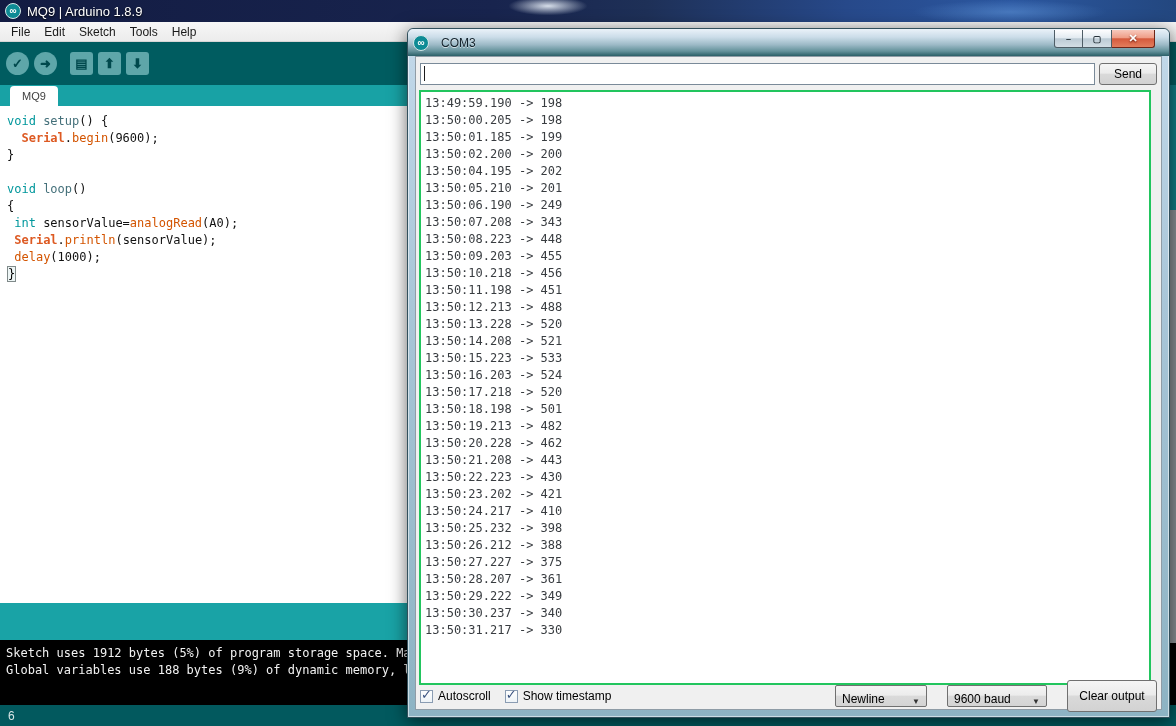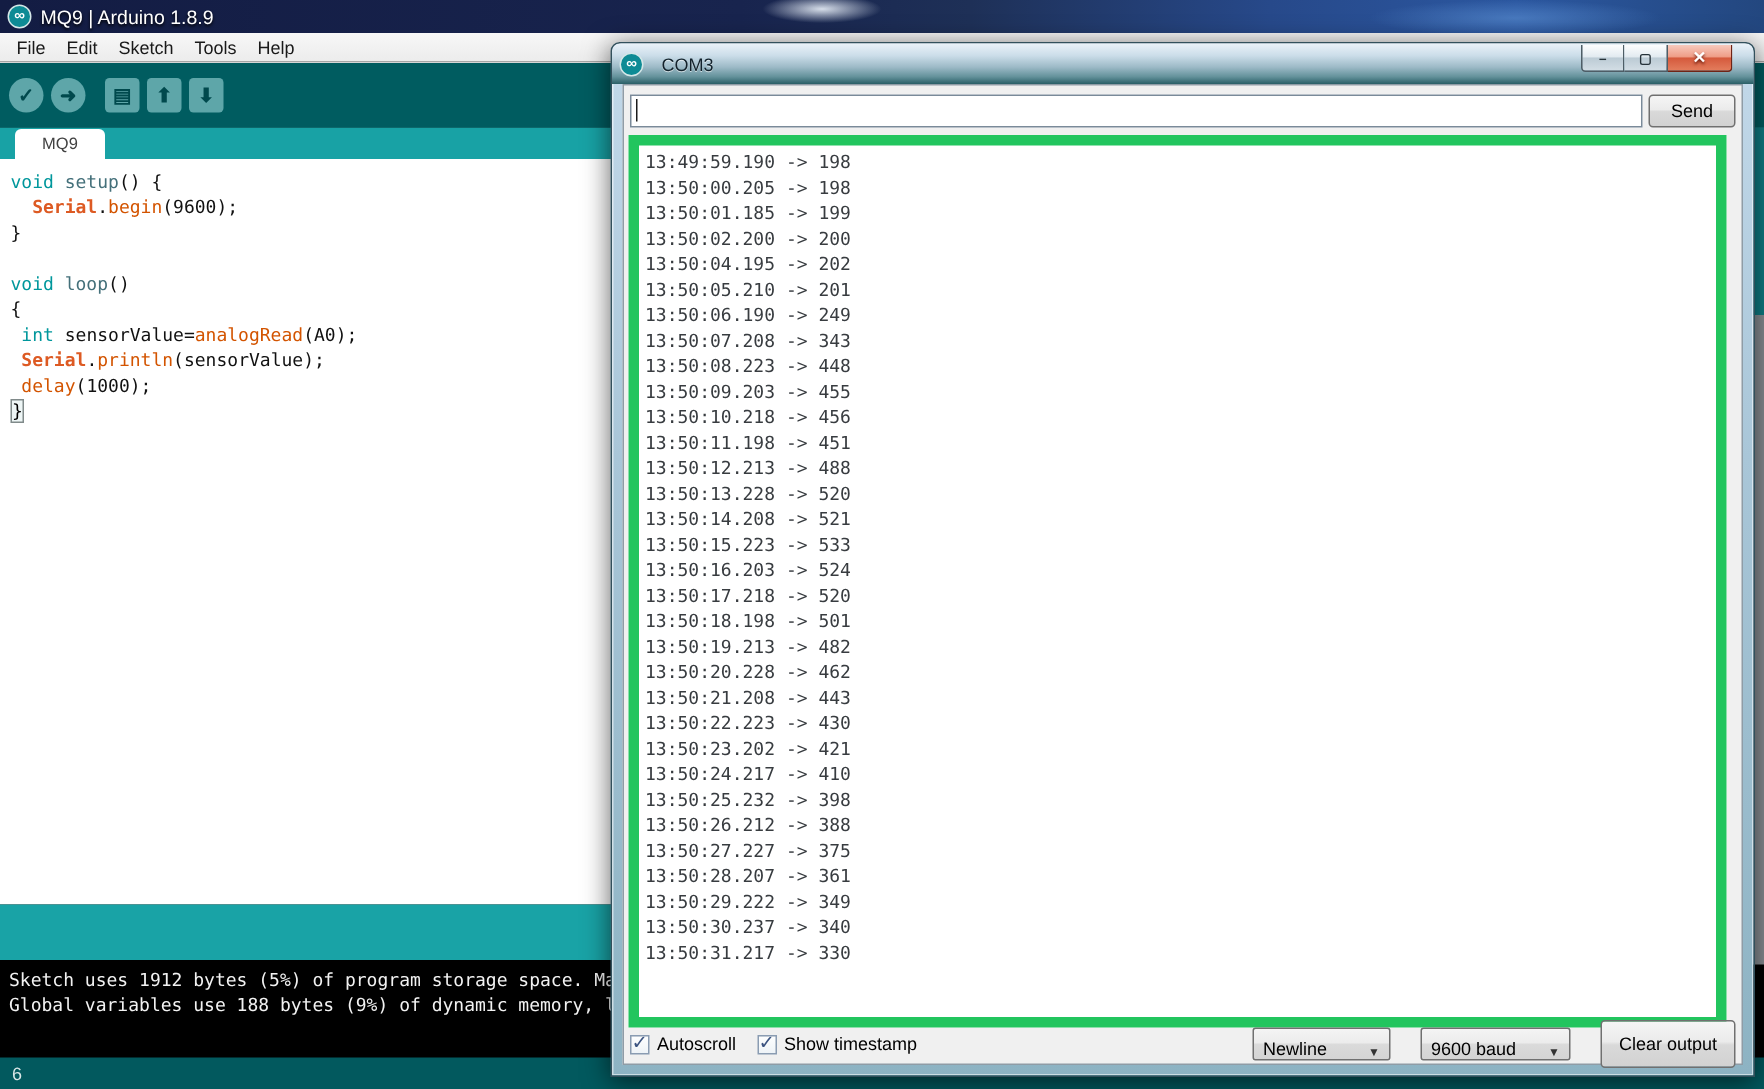--- a/index.html
+++ b/index.html
@@ -23,21 +23,21 @@
     display:flex; align-items:center; padding-left:4px; }
   .menu-item { font-size:12px; color:#1a1a1a; padding:2px 7px; }
   .ide-toolbar { position:absolute; left:0; top:42px; width:1176px; height:43px; background:#005c60;
     display:flex; align-items:center; padding-left:6px; }
   .tb-btn { width:23px; height:23px; margin-right:5px; background:#5ea6a9; color:#00494d;
     display:flex; align-items:center; justify-content:center; font-size:13px; font-weight:bold; }
   .tb-round { border-radius:50%; }
   .tb-square { border-radius:3px; }
   .tb-gap { width:8px; }
   .ide-tabstrip { position:absolute; left:0; top:85px; width:1176px; height:21px; background:#18a2a5; }
-  .ide-tab { position:absolute; left:10px; bottom:0; width:60px; height:20px; background:#ffffff;
+  .ide-tab { position:absolute; left:10px; bottom:0; width:48px; height:20px; background:#ffffff;
     border-radius:4px 4px 0 0; font-size:11px; color:#414141; text-align:center; line-height:20px; }
   .ide-editor { position:absolute; left:0; top:106px; width:1176px; height:497px; background:#ffffff;
     padding:7px 0 0 7px; }
   .code-line { font-family:"DejaVu Sans Mono", monospace; font-size:12px; line-height:17px;
     min-height:17px; white-space:pre; color:#000; }
   .code-line .k { color:#00979c; }
   .code-line .x { color:#44707a; }
   .code-line .f { color:#d35400; }
   .code-line .s { color:#dd5a23; font-weight:bold; }
   .code-line .n { color:#111; }
@@ -75,21 +75,21 @@
   .win-content { position:absolute; left:7px; right:7px; top:27px; bottom:7px;
     background:#f0f0f0; border:1px solid #8f9ca6; }
   .sm-input { position:absolute; left:4px; top:6px; right:66px; height:22px; background:#fff;
     border:1px solid #7a8a99; font-family:"Liberation Sans",sans-serif; font-size:12px; padding:0 4px; }
   .sm-caret { position:absolute; left:8px; top:9px; width:1px; height:15px; background:#1c1c1c; z-index:3; }
   .sm-send { position:absolute; right:4px; top:6px; width:58px; height:22px;
     border:1px solid #707070; border-radius:3px; font-size:12px; color:#000;
     background:linear-gradient(#f5f5f5 0%,#ebebeb 45%,#d9d9d9 52%,#d2d2d2 100%);
     display:flex; align-items:center; justify-content:center; }
   .sm-output { position:absolute; left:3px; right:10px; top:33px; bottom:24px; background:#fff;
-    border:7px solid #22c55e; padding:3px 0 0 4px; overflow:hidden; }
+    border:2px solid #22c55e; padding:3px 0 0 4px; overflow:hidden; }
   .serial-line { font-family:"DejaVu Sans Mono", monospace; font-size:12px; line-height:17px;
     color:#383c40; white-space:pre; }
   .sm-bottomrow { position:absolute; left:4px; right:4px; bottom:2px; height:22px;
     display:flex; align-items:center; }
   .cb-wrap { display:flex; align-items:center; margin-right:14px; }
   .cb-box { width:13px; height:13px; background:linear-gradient(#fdfefe,#eef3f7);
     border:1px solid #8a9cb2; position:relative; }
   .cb-box .tick { position:absolute; left:0px; top:-4px; font-size:13px; color:#3b5380; }
   .cb-label { font-size:12px; color:#000; margin-left:5px; }
   .spacer { flex:1; }

